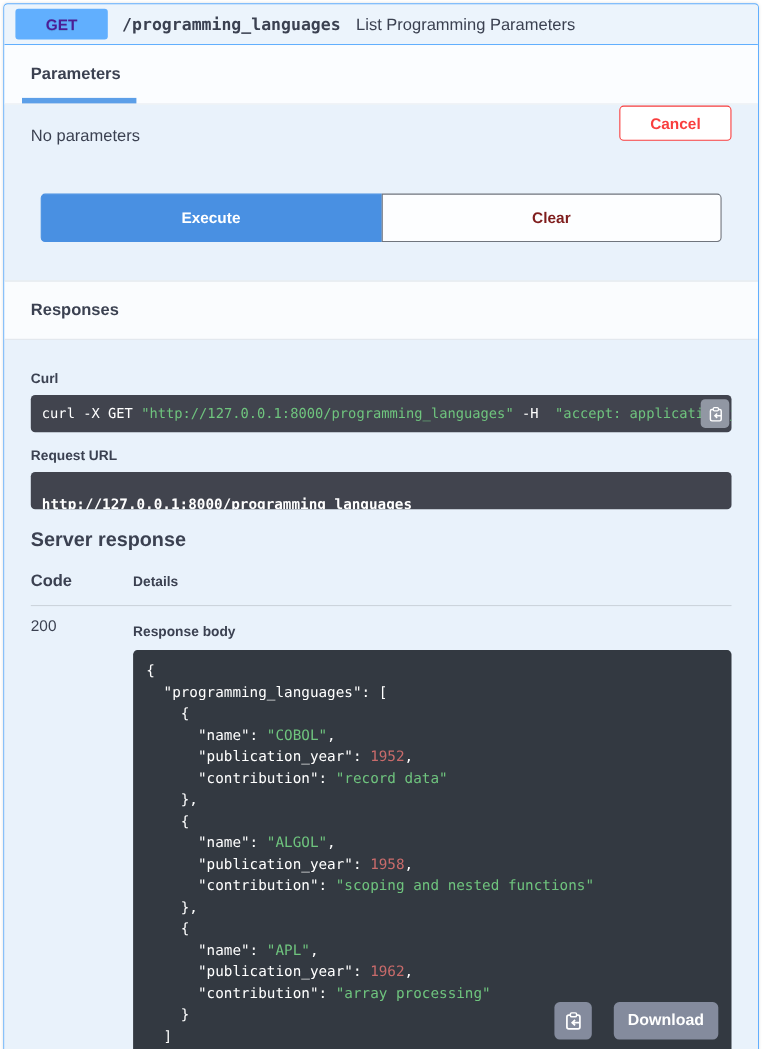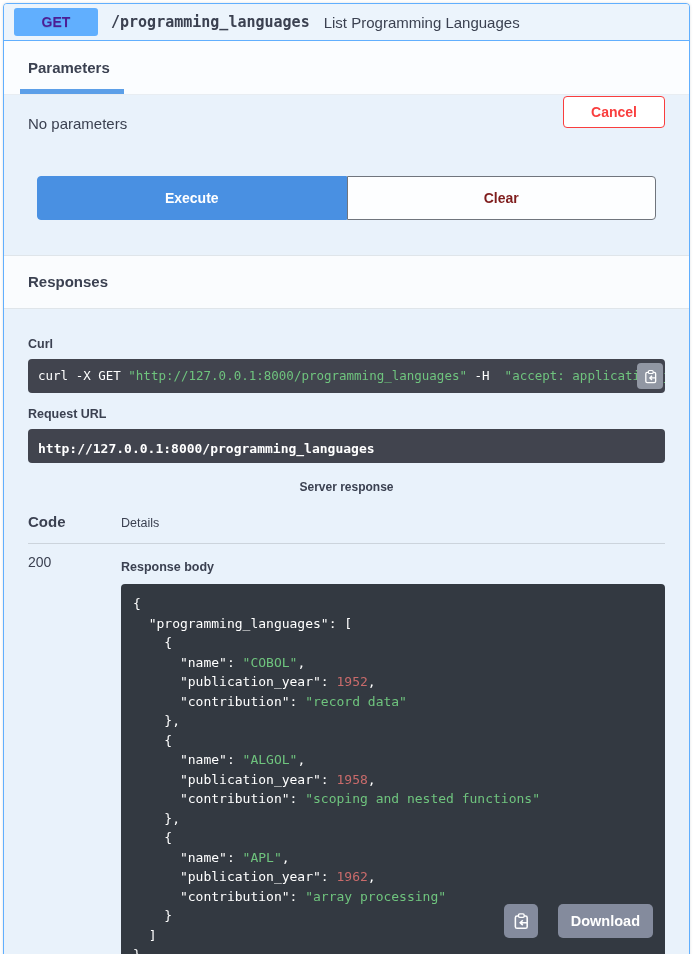--- a/index.html
+++ b/index.html
@@ -84,28 +84,28 @@
   }
   .curl-copy-btn {
     position: absolute; right: 2px; top: 4px; width: 26px; height: 26px;
     background: #9197a3; border: none; border-radius: 4px; cursor: pointer;
     display: flex; align-items: center; justify-content: center;
   }
 
   .request-url-label { margin: 14px 0 8px; }
   .url-bar pre {
     font-family: "DejaVu Sans Mono", monospace; font-size: 13px; font-weight: bold;
-    line-height: 34px; padding: 3px 10px; white-space: pre; overflow: hidden;
-  }
-
-  .server-response-label { margin-top: 17px; font-size: 12px; text-align: center; }
+    line-height: 34px; padding: 14px 10px; white-space: pre; overflow: hidden;
+  }
+
+  .server-response-label { margin-top: 17px; font-size: 18px; }
 
   .resp-table-head { display: flex; margin-top: 19px; align-items: baseline; }
   .col-code-head { width: 93px; font-size: 15px; font-weight: bold; }
-  .col-details-head { font-size: 12.5px; font-weight: normal; }
+  .col-details-head { font-size: 12.5px; font-weight: bold; }
   .resp-table-divider { border: none; border-top: 1px solid #ccd4dc; margin-top: 13px; }
 
   .resp-row { display: flex; margin-top: 10px; }
   .code-cell { width: 93px; font-size: 14px; color: #3b4151; }
   .details-cell { flex: 1; min-width: 0; }
   .response-body-label { margin: 6px 0 10px; }
 
   .response-body-block {
     background: #333941; border-radius: 4px; position: relative;
     height: 378px; overflow: hidden; padding: 10px 12px;
@@ -131,21 +131,21 @@
   .clip-icon { display: block; }
 </style>
 </head>
 <body>
 
 <div class="opblock">
 
   <div class="opblock-summary">
     <span class="method-badge">GET</span>
     <span class="op-path">/programming_languages</span>
-    <span class="op-summary-text">List Programming Languages</span>
+    <span class="op-summary-text">List Programming Parameters</span>
   </div>
 
   <div class="tab-header">
     <span class="tab-title">Parameters</span>
     <span class="tab-underline"></span>
     <button class="cancel-button">Cancel</button>
   </div>
 
   <div class="params-body">
     <div class="no-params">No parameters</div>

